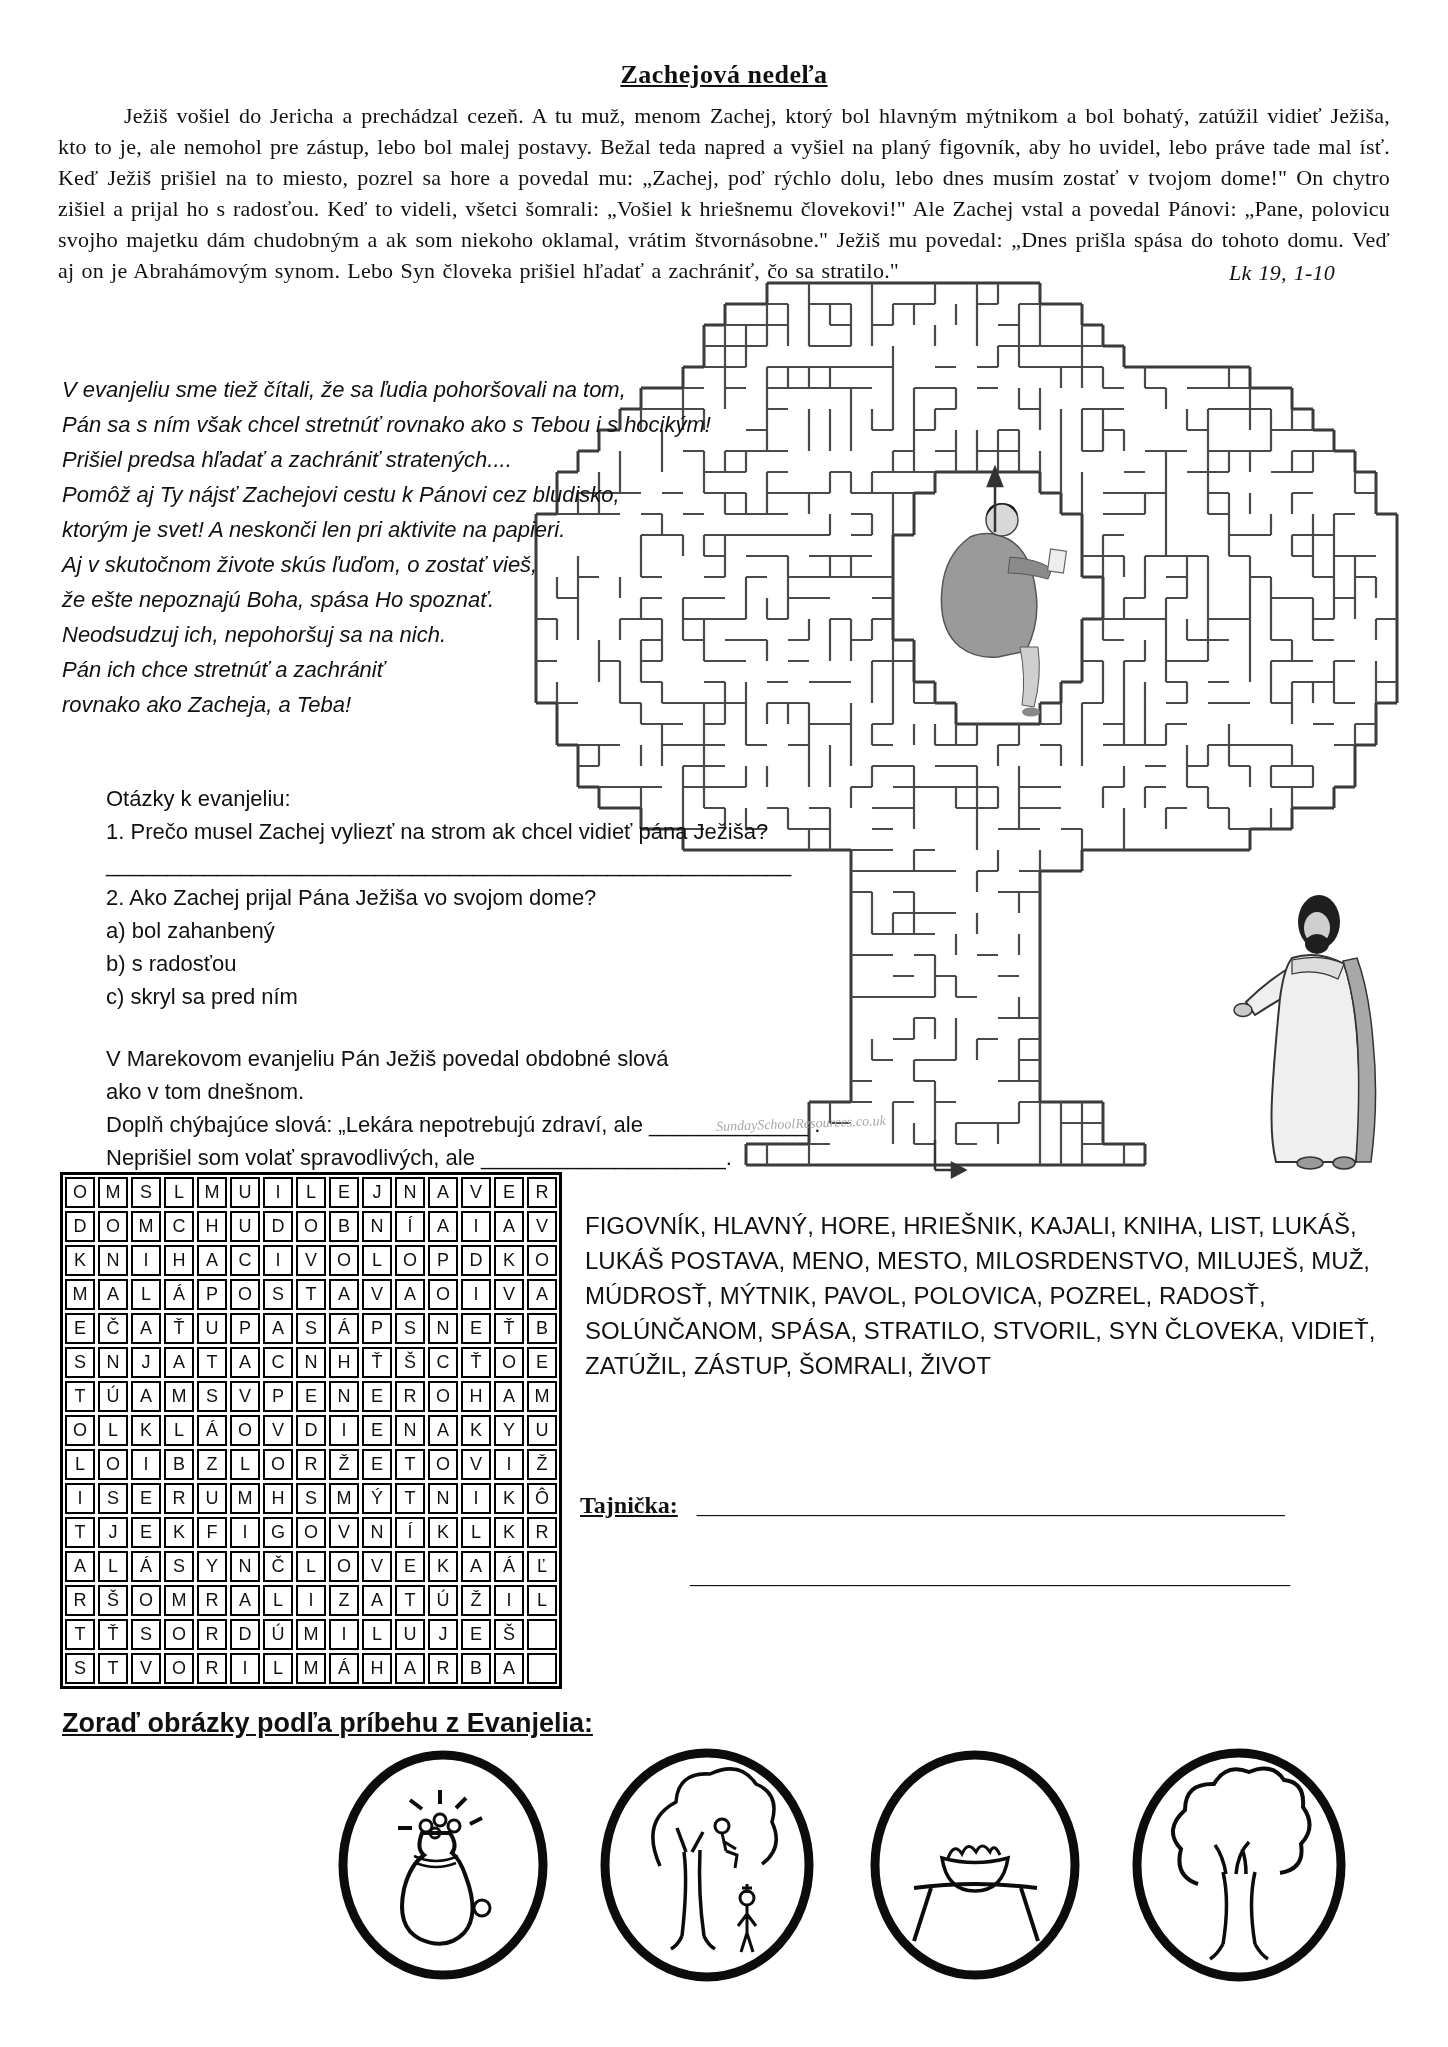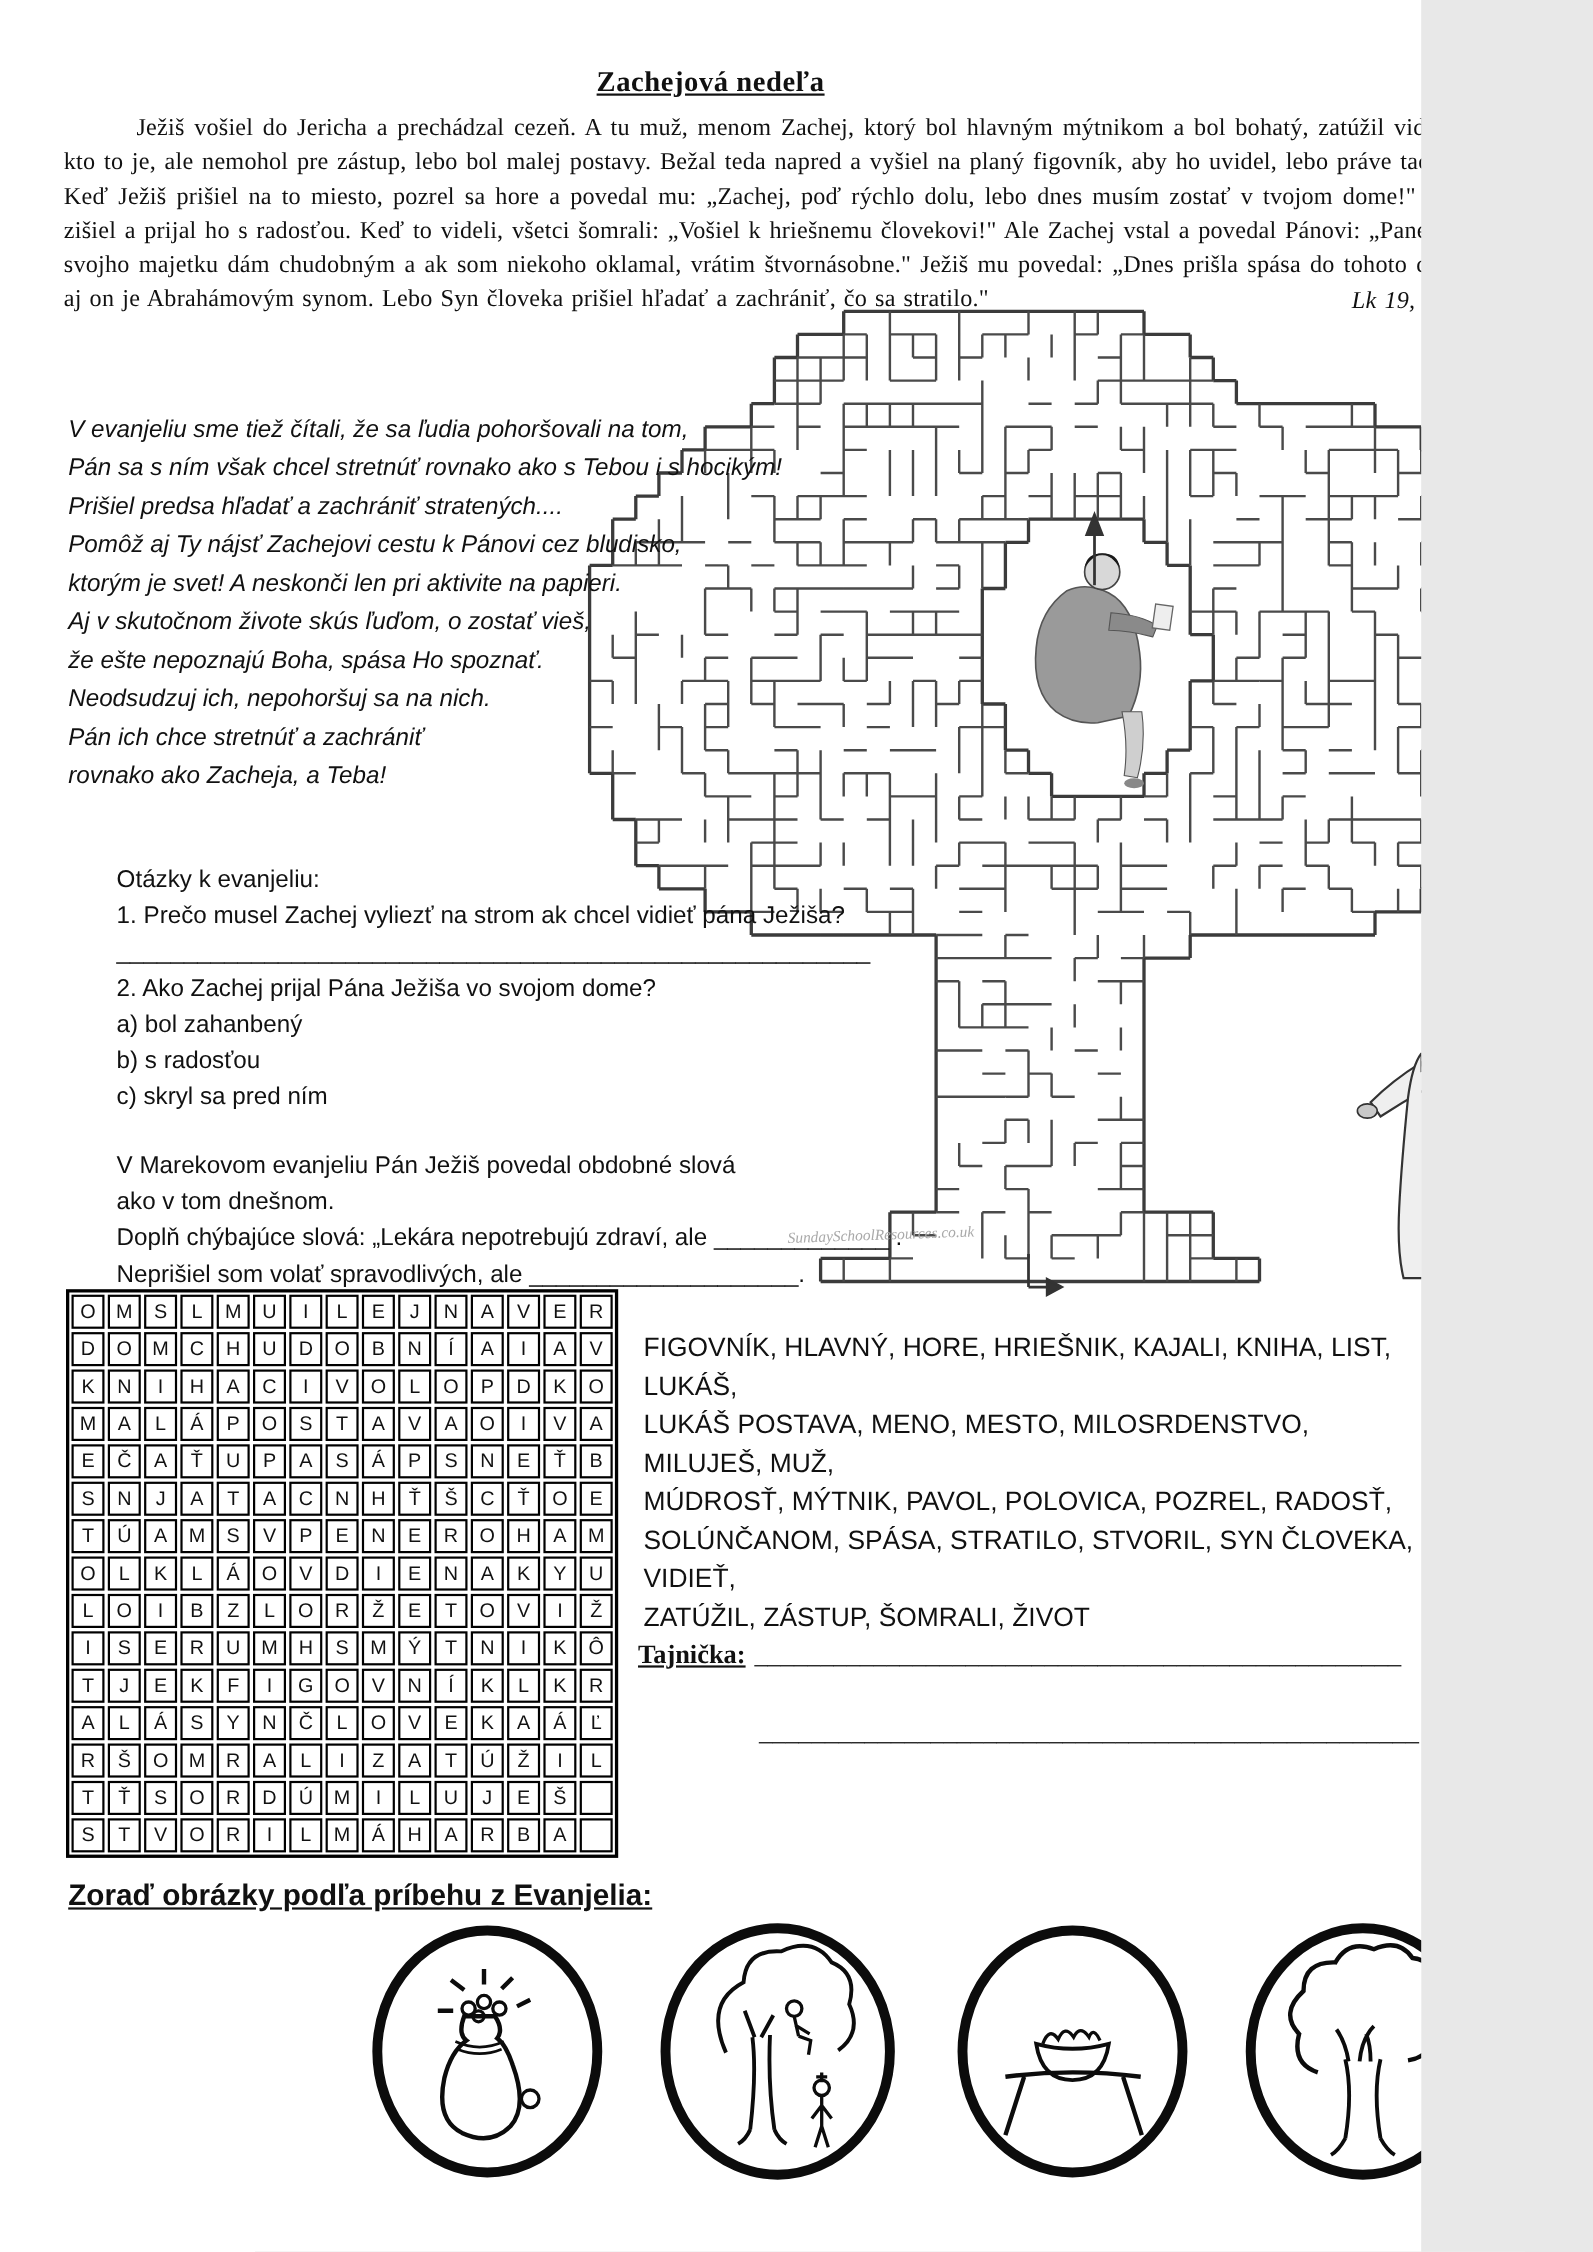--- a/index.html
+++ b/index.html
@@ -1,34 +1,34 @@
 <!DOCTYPE html>
 <html><head>
 <meta charset="utf-8">
 <style>
   html,body{margin:0;padding:0;background:#e8e8e8;}
-  .page{position:relative;width:1292px;height:2047px;background:#ffffff;overflow:hidden;
+  .page{position:relative;width:1448px;height:2047px;background:#ffffff;overflow:hidden;
         font-family:"Liberation Serif",serif;color:#111;}
   .title{position:absolute;top:60px;left:0;width:100%;text-align:center;
          font-weight:bold;font-size:26px;text-decoration:underline;letter-spacing:.5px;}
   .gospel{position:absolute;left:58px;top:100px;width:1332px;text-align:justify;
           font-size:22px;line-height:31px;text-indent:66px;letter-spacing:.2px;word-spacing:1.5px;}
   .gospel-ref{position:absolute;right:55px;bottom:-2px;font-style:italic;font-size:22px;margin-top:48px;}
   .poem{position:absolute;left:62px;top:348px;font-family:"Liberation Sans",sans-serif;
         font-style:italic;font-size:22px;line-height:35px;margin-top:24px;}
   .sansblock{position:absolute;font-family:"Liberation Sans",sans-serif;font-size:22px;line-height:33px;margin-left:44px;}
   .blankline{letter-spacing:0;}
   .grid-wrap{position:absolute;left:60px;top:1172px;border:3px solid #000;background:#fff;
              padding:2px;display:grid;grid-template-columns:repeat(15,30px);grid-auto-rows:31px;gap:3px;}
   .grid-cell{border:2px solid #000;box-sizing:border-box;display:flex;align-items:center;justify-content:center;
              font-family:"Liberation Sans",sans-serif;font-size:18px;background:#fff;}
   .wordlist{position:absolute;left:585px;top:1208px;font-family:"Liberation Sans",sans-serif;
             font-size:24px;line-height:35px;}
   .tajnicka{position:absolute;left:580px;top:1492px;font-size:24px;}
-  .tajnicka .lab{font-weight:bold;text-decoration:underline;margin-right:8px;}
+  .tajnicka .lab{font-weight:bold;text-decoration:underline;margin-right:19px;}
   .tajnicka-line2{position:absolute;left:690px;top:1562px;font-size:24px;}
   .order-heading{position:absolute;left:62px;top:1708px;font-family:"Liberation Sans",sans-serif;
                  font-weight:bold;font-size:27px;text-decoration:underline;}
   .watermark{position:absolute;left:716px;top:1116px;font-style:italic;font-size:14px;color:#a9a9a9;
              transform:rotate(-2deg);font-family:"Liberation Serif",serif;}
   svg{position:absolute;}
   .nosel{user-select:none;}
 </style>
 </head>
 <body>

